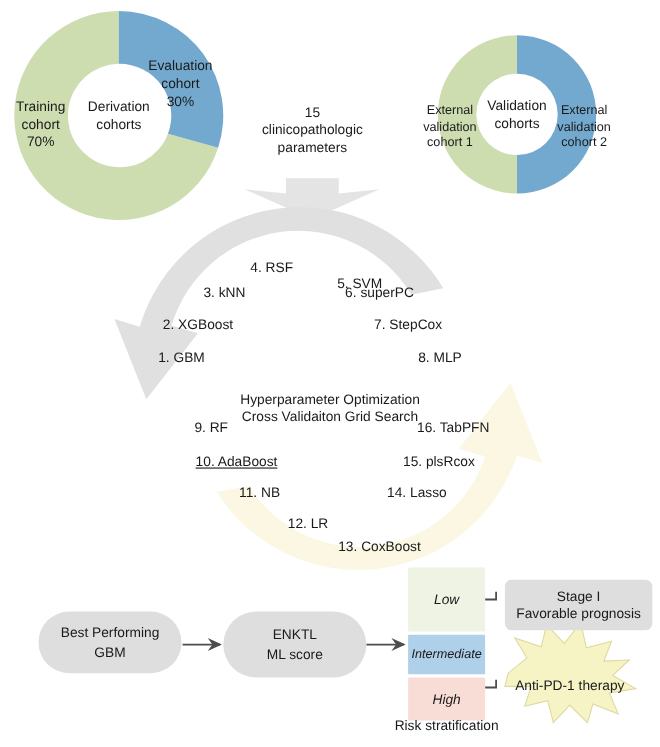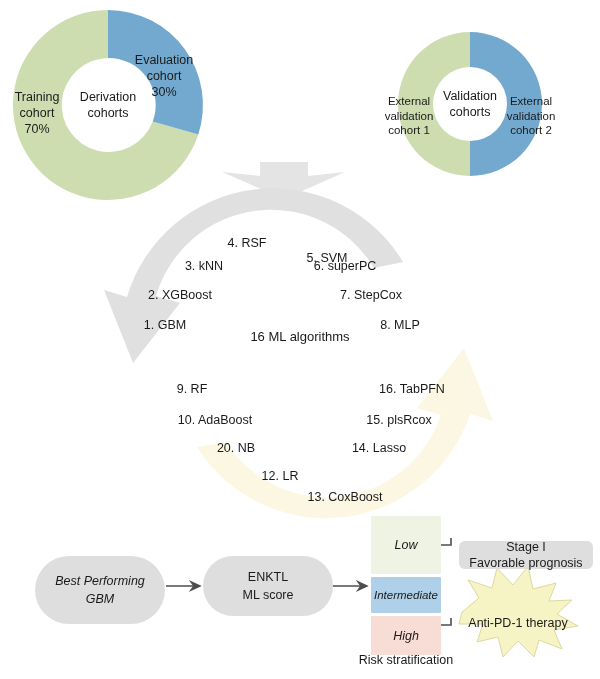--- a/index.html
+++ b/index.html
@@ -137,50 +137,54 @@
 
   <div class="lbl s12 ctr" style="left:108px; top:105px;">Derivation
 cohorts</div>
   <div class="lbl s12 ctr" style="left:37px; top:113px;">Training
 cohort
 70%</div>
   <div class="lbl s12 ctr" style="left:164px; top:76px;">Evaluation
 cohort
 30%</div>
 
+  <div class="lbl s12 ctr" style="left:284px; top:118px;">15
+clinicopathologic
+parameters</div>
 
   <div class="lbl s12 ctr" style="left:470px; top:104px;">Validation
 cohorts</div>
   <div class="lbl s11 ctr" style="left:409px; top:116px;">External
 validation
 cohort 1</div>
   <div class="lbl s11 ctr" style="left:531px; top:116px;">External
 validation
 cohort 2</div>
 
-  <div class="lbl s13 ctr" style="left:300px; top:337px;">16 ML algorithms</div>
+  <div class="lbl s12 ctr" style="left:300px; top:371px;">Hyperparameter Optimization
+Cross Validaiton Grid Search</div>
 
   <div class="lbl algo ctr" style="left:165px; top:325px;">1. GBM</div>
   <div class="lbl algo ctr" style="left:180px; top:295px;">2. XGBoost</div>
   <div class="lbl algo ctr" style="left:204px; top:266px;">3. kNN</div>
   <div class="lbl algo ctr" style="left:247px; top:243px;">4. RSF</div>
   <div class="lbl algo ctr" style="left:315px; top:258px;margin-left:12px;">5. SVM</div>
   <div class="lbl algo ctr" style="left:345px; top:266px;">6. superPC</div>
   <div class="lbl algo ctr" style="left:371px; top:295px;">7. StepCox</div>
   <div class="lbl algo ctr" style="left:400px; top:325px;">8. MLP</div>
   <div class="lbl algo ctr" style="left:192px; top:389px;">9. RF</div>
-  <div class="lbl algo ctr" style="left:215px; top:420px;">10. AdaBoost</div>
-  <div class="lbl algo ctr" style="left:236px; top:448px;">20. NB</div>
+  <div class="lbl algo ctr" style="left:215px; top:420px;text-decoration:underline;">10. AdaBoost</div>
+  <div class="lbl algo ctr" style="left:236px; top:448px;">11. NB</div>
   <div class="lbl algo ctr" style="left:280px; top:476px;">12. LR</div>
   <div class="lbl algo ctr" style="left:345px; top:476px;margin-top:21px;">13. CoxBoost</div>
   <div class="lbl algo ctr" style="left:379px; top:448px;">14. Lasso</div>
   <div class="lbl algo ctr" style="left:399px; top:420px;">15. plsRcox</div>
   <div class="lbl algo ctr" style="left:412px; top:389px;">16. TabPFN</div>
 
-  <div class="pillbox rounded-lg" style="left:35px; top:556px; width:130px; height:68px;font-style:italic;">
+  <div class="pillbox rounded-lg" style="left:35px; top:556px; width:130px; height:56px;">
     <span style="white-space:pre; text-align:center;">Best Performing
 GBM</span>
   </div>
 
   <div class="pillbox rounded-lg" style="left:203px; top:556px; width:130px; height:60px;">
     <span style="white-space:pre; text-align:center;">ENKTL
 ML score</span>
   </div>
 
   <div class="riskbox" style="left:371px; top:516px; width:70px; height:58px; background:#eef3e3;">
@@ -188,20 +192,20 @@
   </div>
   <div class="riskbox" style="left:371px; top:577px; width:70px; height:36px; background:#aed0e8;">
     <span style="font-size:11.5px;">Intermediate</span>
   </div>
   <div class="riskbox" style="left:371px; top:616px; width:70px; height:39px; background:#f8dcd6;">
     <span>High</span>
   </div>
 
   <div class="lbl s12 ctr" style="left:406px; top:660px;">Risk stratification</div>
 
-  <div class="pillbox rounded-sm" style="left:459px; top:541px; width:134px; height:28px;">
+  <div class="pillbox rounded-sm" style="left:459px; top:527px; width:134px; height:46px;">
     <span style="white-space:pre; text-align:center; line-height:1.3;">Stage I
 Favorable prognosis</span>
   </div>
 
   <div class="lbl s12 ctr" style="left:518px; top:623px;">Anti-PD-1 therapy</div>
 
 </div>
 
 </body></html>

